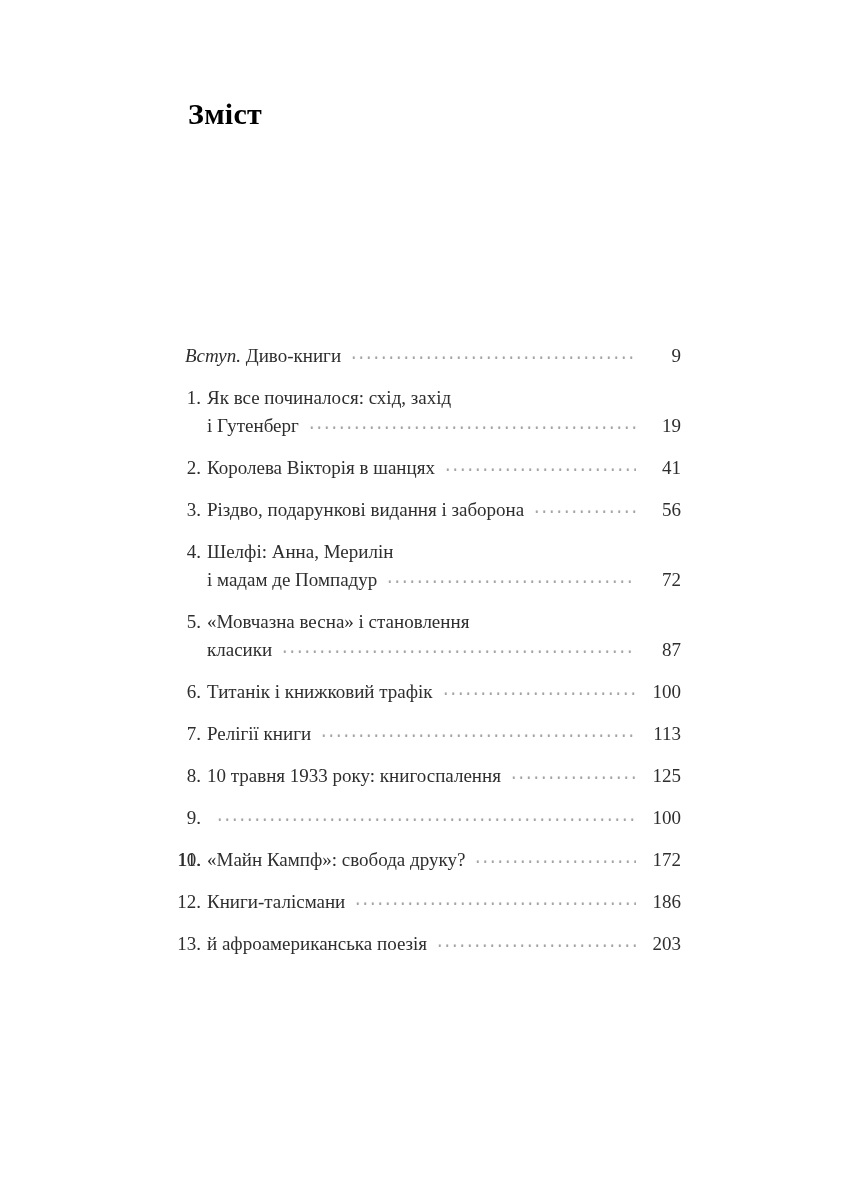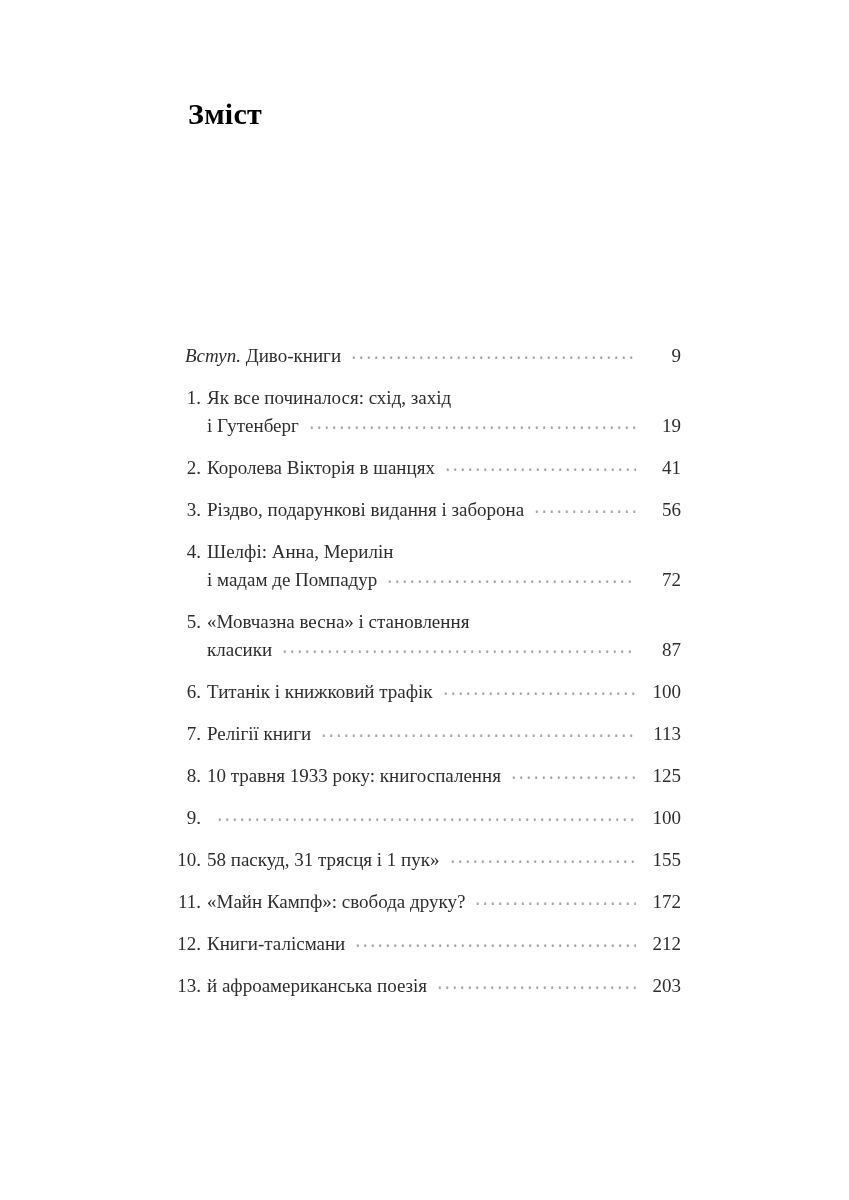--- a/index.html
+++ b/index.html
@@ -171,40 +171,35 @@
       </div>
       <div class="entry">
         <span class="num">9.</span>
         <div class="line">
           <span class="leader"></span>
           <span class="page-num">100</span>
         </div>
       </div>
       <div class="entry">
         <span class="num">10.</span>
-        <div class="line">
-          <span class="text">58 паскуд, 31 трясця і 1 пук»</span>
-          <span class="leader"></span>
-          <span class="page-num">155</span>
-        </div>
       </div>
       <div class="entry">
         <span class="num">11.</span>
         <div class="line">
           <span class="text">«Майн Кампф»: свобода друку?</span>
           <span class="leader"></span>
           <span class="page-num">172</span>
         </div>
       </div>
       <div class="entry">
         <span class="num">12.</span>
         <div class="line">
           <span class="text">Книги-талісмани</span>
           <span class="leader"></span>
-          <span class="page-num">212</span>
+          <span class="page-num">186</span>
         </div>
       </div>
       <div class="entry">
         <span class="num">13.</span>
         <div class="line">
           <span class="text">й афроамериканська поезія</span>
           <span class="leader"></span>
           <span class="page-num">203</span>
         </div>
       </div>

